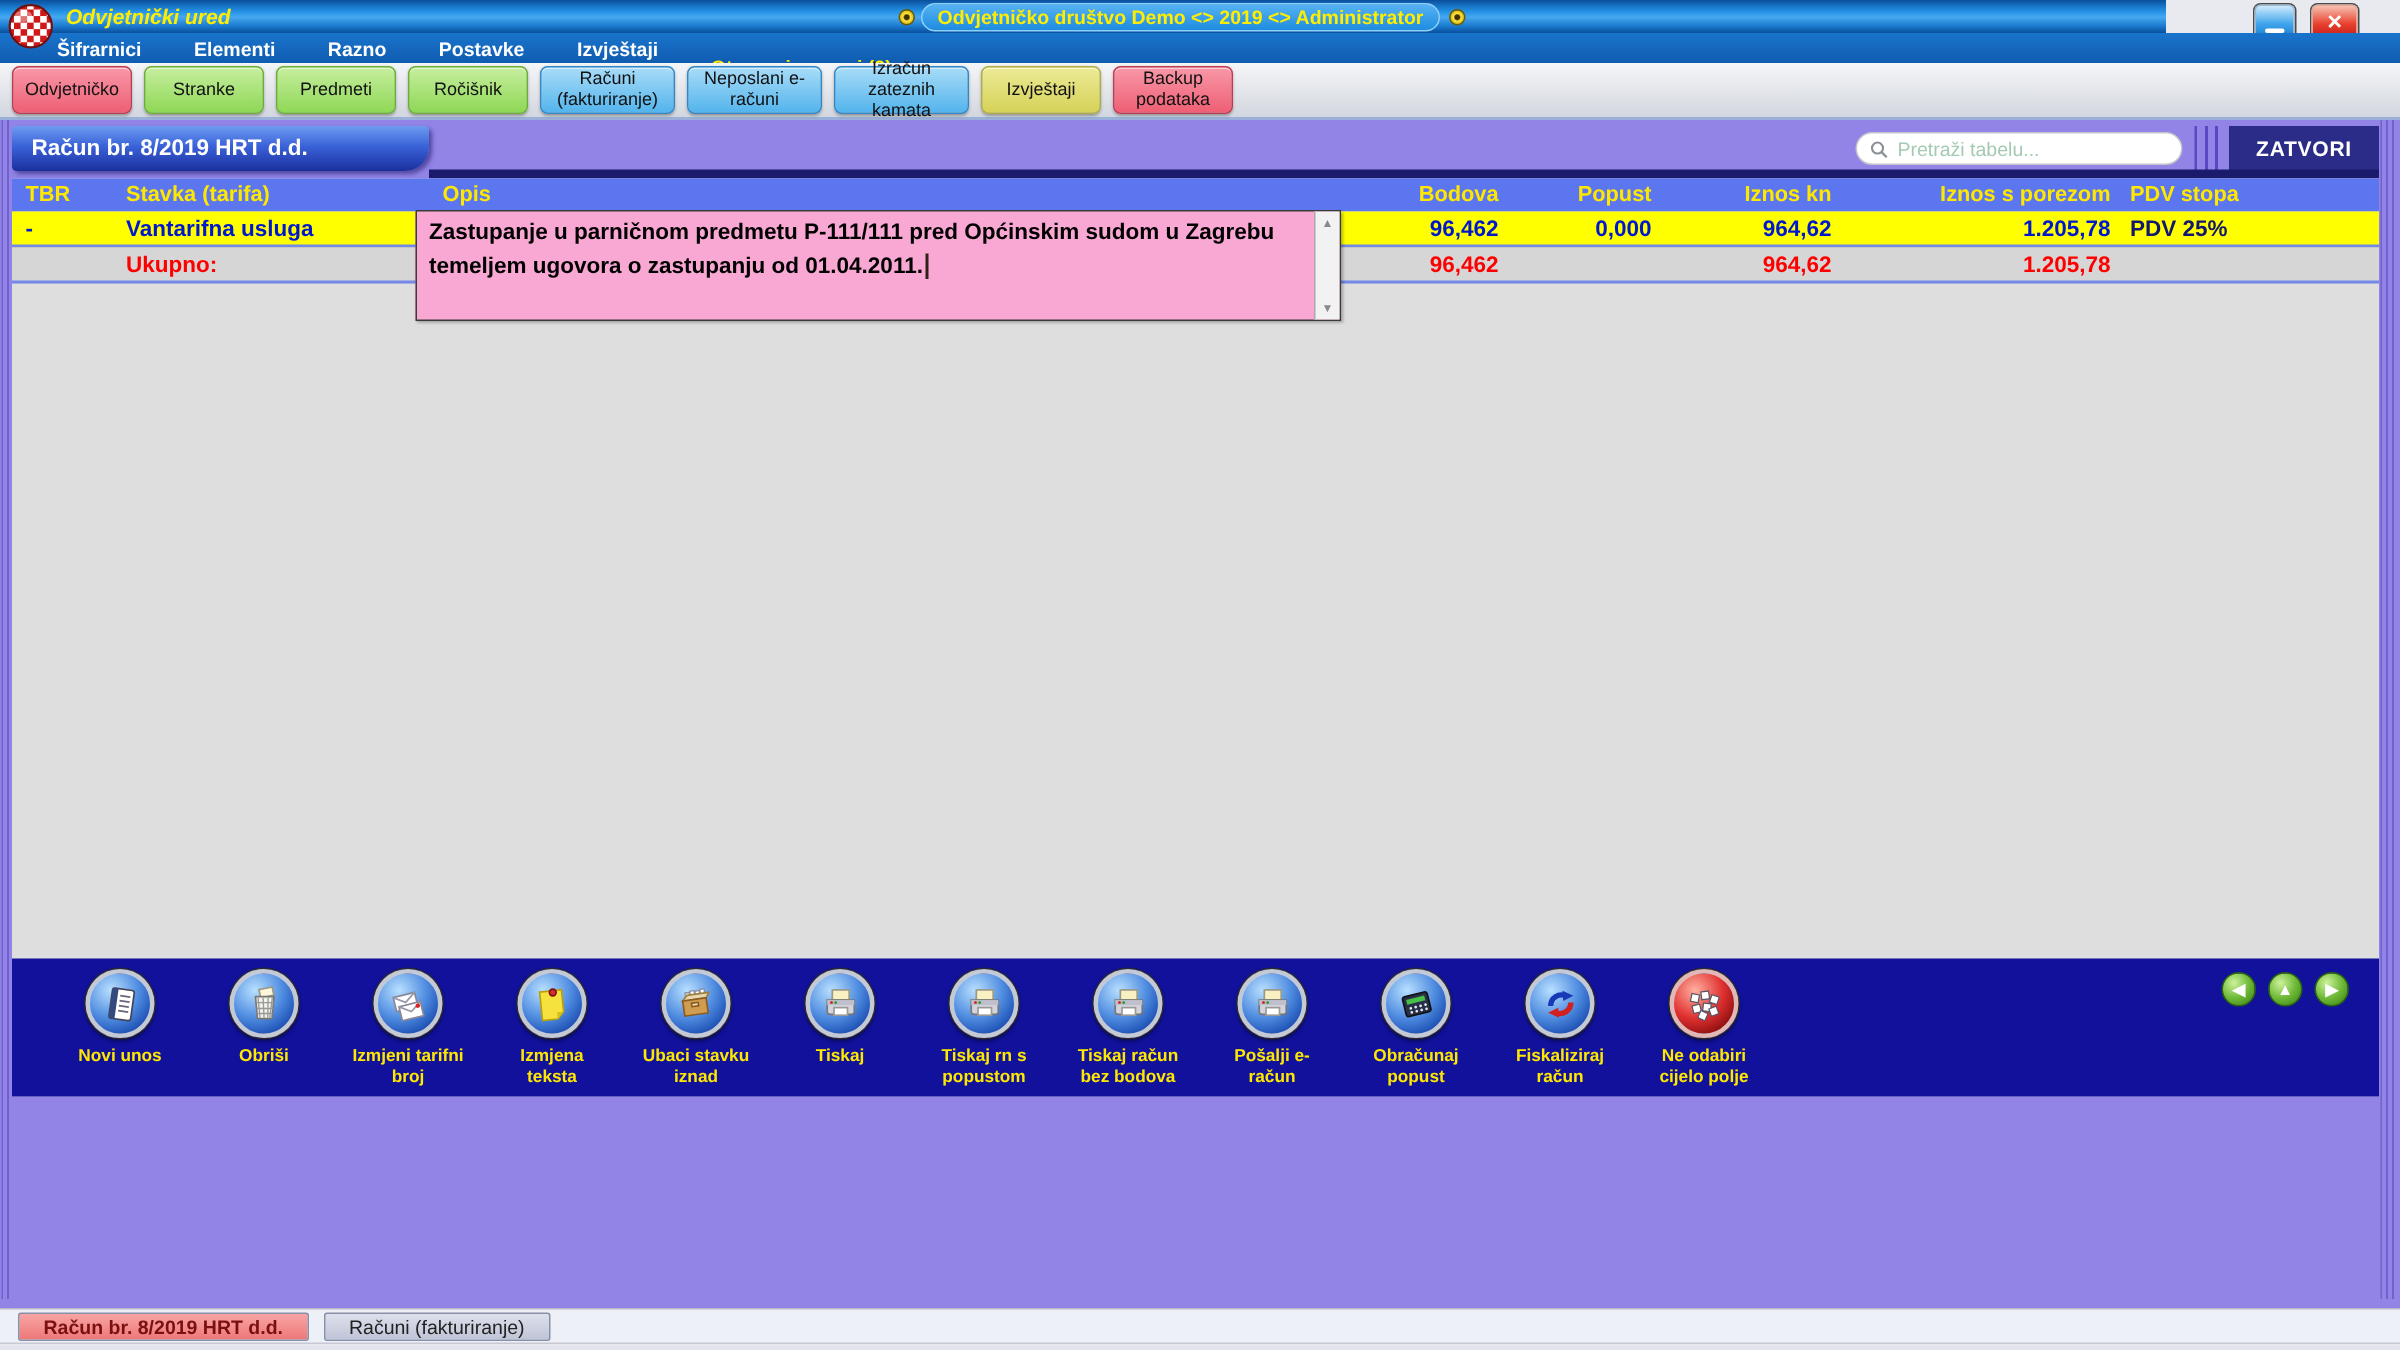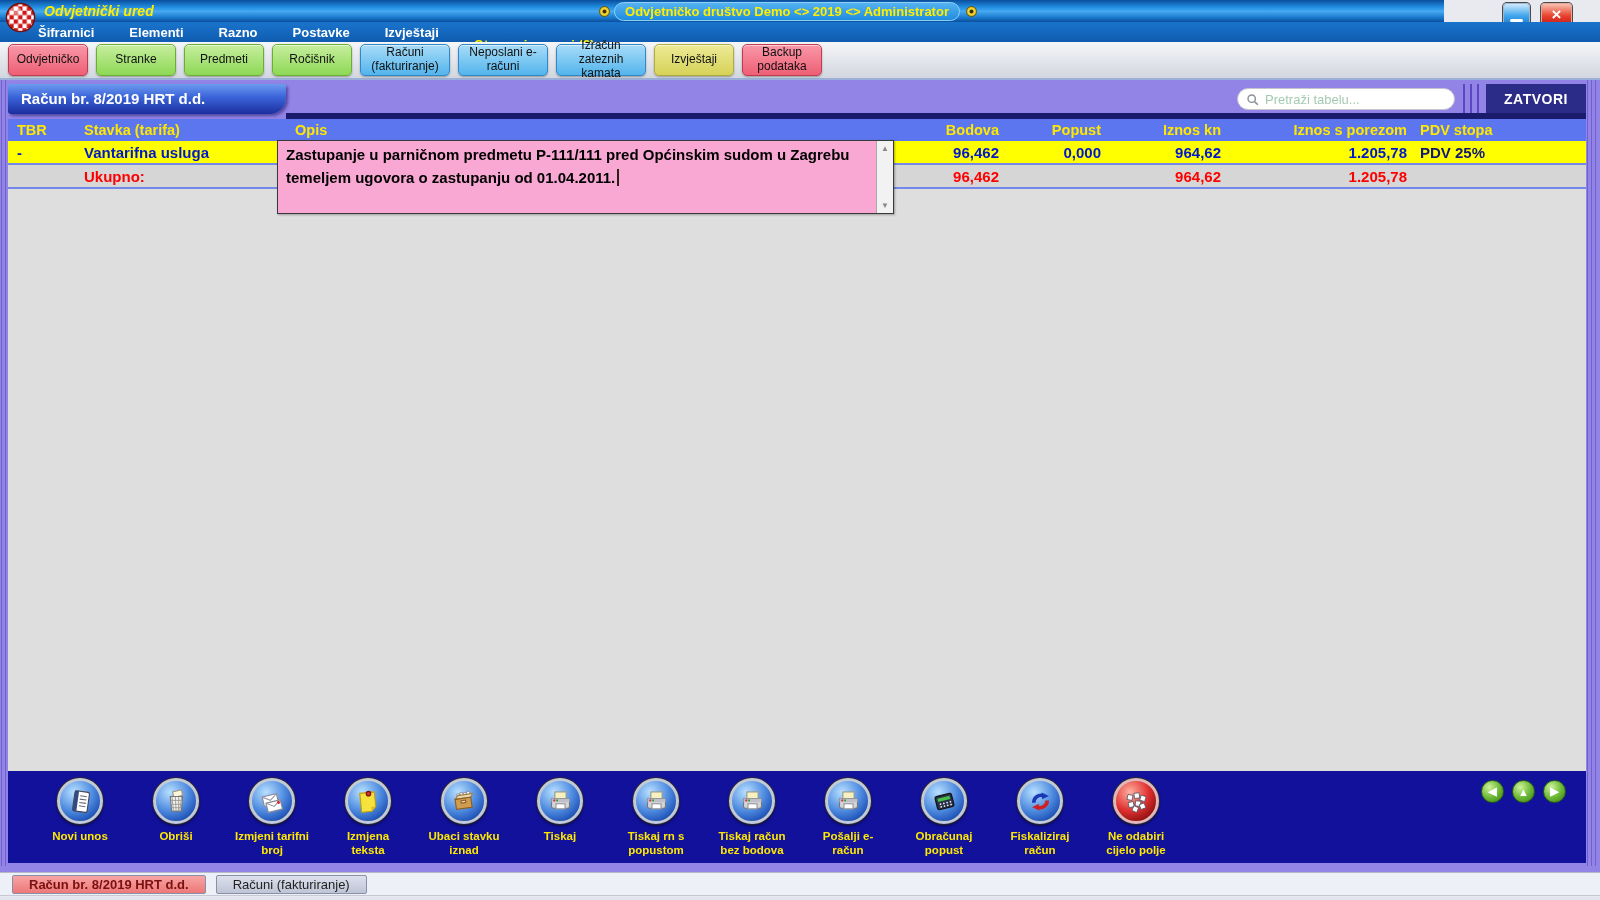--- a/index.html
+++ b/index.html
@@ -56,21 +56,21 @@
   .search-input { position:absolute; left:27px; top:1px; width:180px; height:18px; border:none; outline:none;
     font-size:13px; font-family:inherit; color:#000000; background:transparent; }
   .search-input::placeholder { color:#a4cab2; }
   .stripes { position:absolute; left:1463px; top:4px; width:20px; height:30px;
     background:repeating-linear-gradient(90deg,#5a48c2 0 2px, transparent 2px 7px); }
   .zatvori { position:absolute; left:1486px; top:4px; width:100px; height:30px; background:#2b2b88;
     color:#fff; font-weight:bold; font-size:14px; display:flex; align-items:center; justify-content:center; letter-spacing:.5px; }
   .dark-strip { position:absolute; left:286px; top:33px; width:1300px; height:6px; background:#1b1b6e; }
 
   
-  .content { position:absolute; left:8px; top:39px; width:1578px; height:744px; background:#dedede; }
+  .content { position:absolute; left:8px; top:39px; width:1578px; height:612px; background:#dedede; }
   .trow { display:grid; grid-template-columns:67px 205px 620px 105px 102px 120px 186px 173px;
     align-items:center; font-weight:bold; font-size:15px; }
   .c1,.c2 { padding-left:9px; } .c3 { padding-left:15px; }
   .c4,.c5,.c6,.c7 { text-align:right; padding-right:6px; } .c8 { padding-left:7px; }
   .header-row { height:22px; background:#5b76ee; color:#ffe800; font-size:14.5px; }
   .row-item  { height:24px; background:#ffff00; color:#0018cc; border-bottom:2px solid #7388e8; }
   .row-item .c8 { color:#12186e; }
   .row-total { height:24px; background:#d6d6d6; color:#ff0000; border-bottom:2px solid #7388e8; }
 
   .editor { position:absolute; left:269px; top:21px; width:617px; height:74px;

